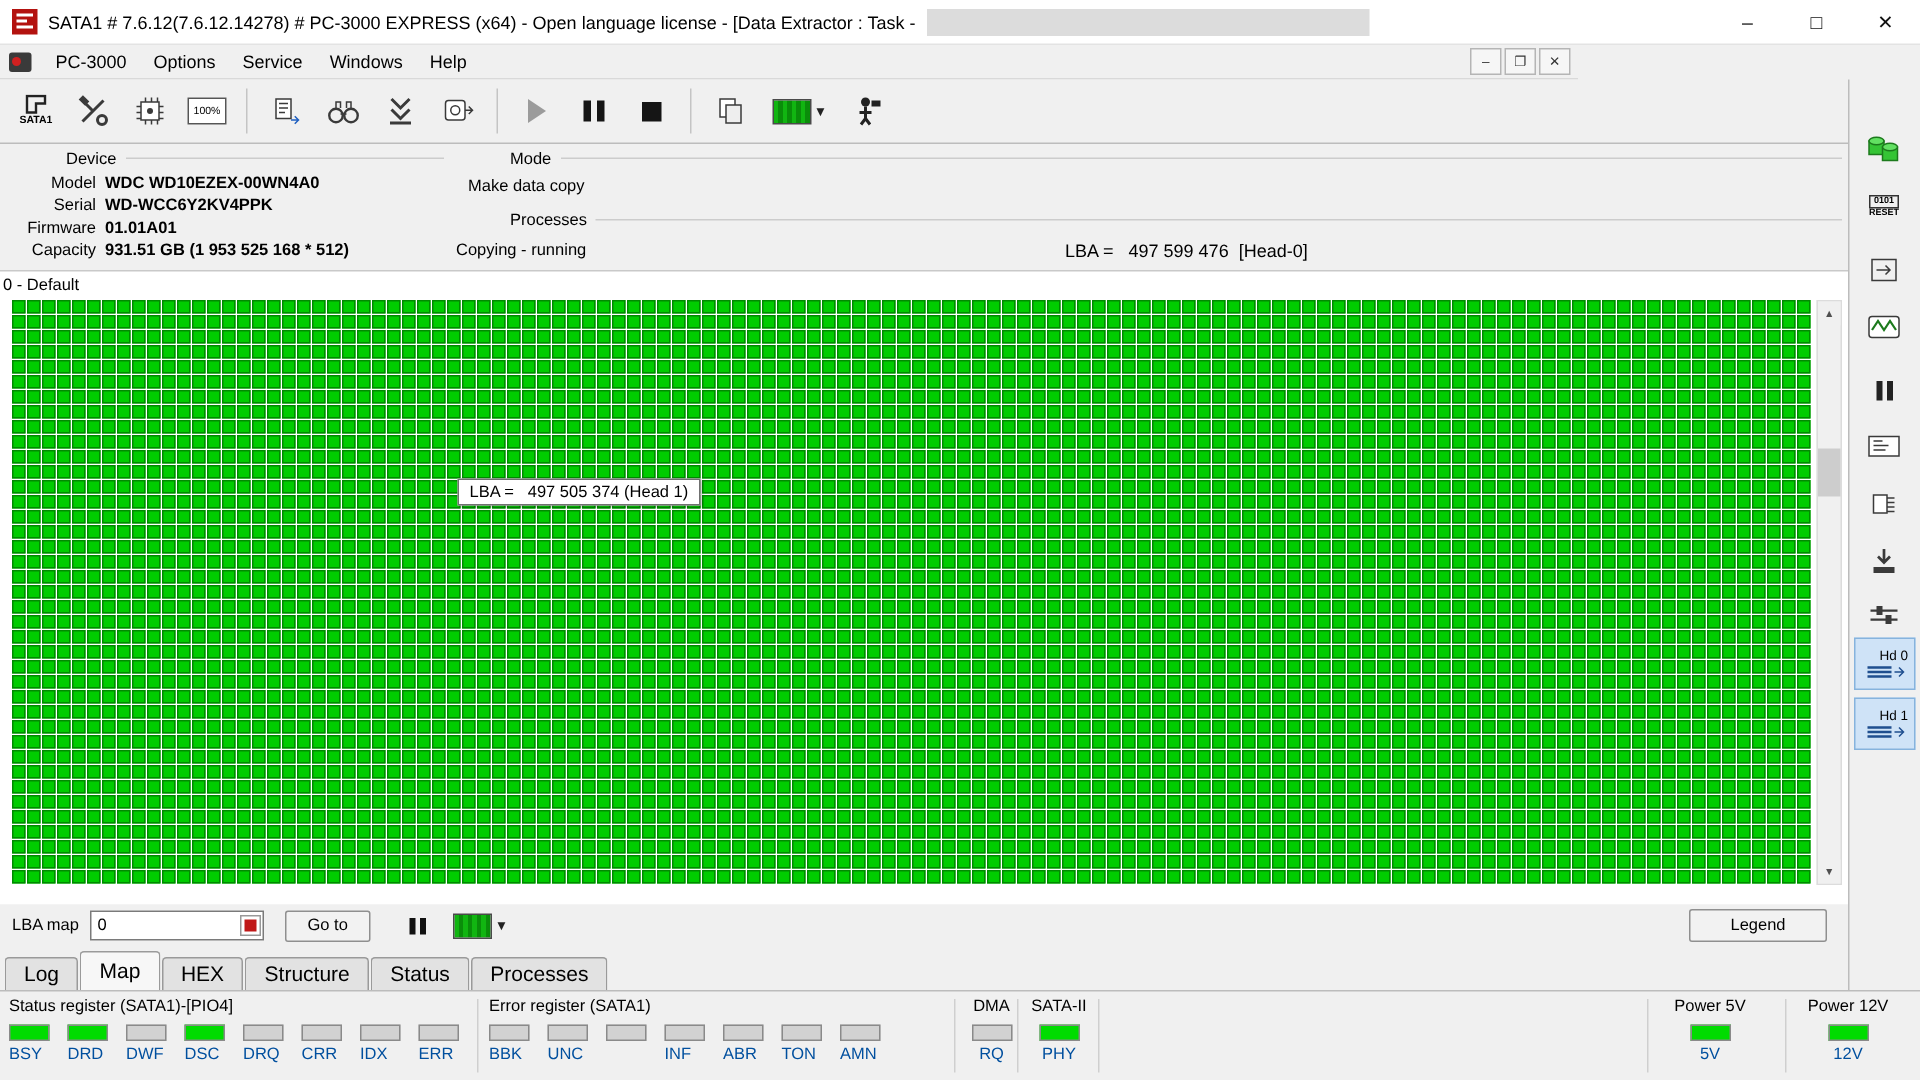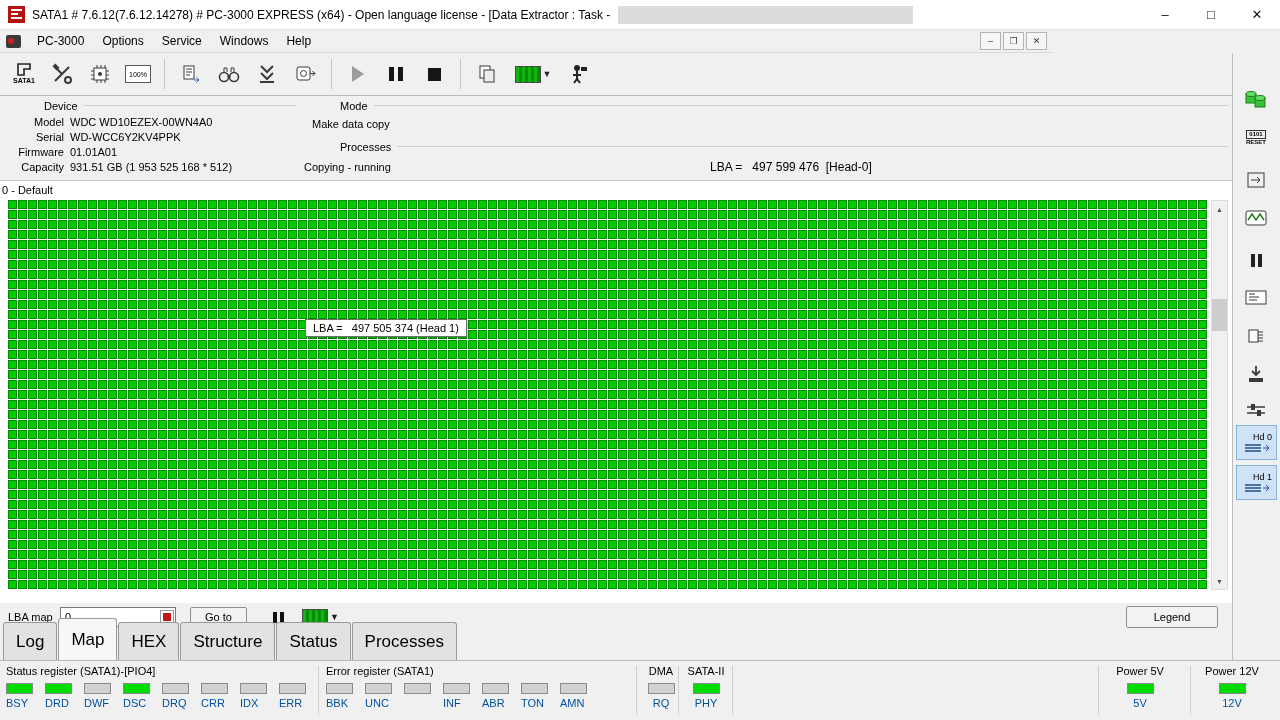--- a/index.html
+++ b/index.html
@@ -48,21 +48,21 @@
 
   
   .info{position:absolute;left:0;top:97px;width:1232px;height:83px;background:#f0f0f0;}
   .grp-h{display:flex;align-items:center;font-size:11px;height:13px;}
   .grp-h span{margin:0 6px 0 4px;white-space:nowrap;padding-left:40px;}
   .grp-h .rule{flex:1;height:1px;background:#cccccc;}
   .device{position:absolute;left:0;top:2px;width:296px;}
   .dev-rows{margin-top:3px;}
   .dev-row{display:flex;font-size:11px;line-height:15px;}
   .dev-label{width:64px;text-align:right;margin-right:6px;flex:0 0 auto;}
-  .dev-val{white-space:nowrap;}
+  .dev-val{white-space:nowrap;font-weight:bold;}
   .modegrp{position:absolute;left:296px;top:2px;right:0;height:80px;}
   .mode-h{position:absolute;top:0;left:0;right:4px;}
   .mode-v{position:absolute;top:19px;left:16px;font-size:11px;}
   .op-h{position:absolute;top:41px;left:0;right:4px;}
   .op-v{position:absolute;top:62px;left:8px;font-size:11px;}
   .lba-status{position:absolute;top:61px;left:414px;font-size:12px;white-space:pre;}
 
   
   .mapzone{position:absolute;left:0;top:180px;width:1232px;height:423px;background:#ffffff;
            border-top:1px solid #c9c9c9;box-sizing:border-box;}
@@ -92,22 +92,22 @@
        font-family:inherit;margin-left:14px;}
   .pause-mini{display:flex;gap:3px;margin-left:26px;}
   .pause-mini i{width:4px;height:11px;background:#111;}
   .imgdd{margin-left:14px;height:22px;border:1px solid transparent;background:transparent;display:flex;align-items:center;padding:0 3px;}
   .legend-btn{margin-left:auto;margin-right:14px;width:92px;height:22px;background:#f2f2f2;
               border:1px solid #8f8f8f;border-radius:2px;font-size:11px;font-family:inherit;}
 
   
   .tabsrow{position:absolute;left:0;top:631px;width:1232px;height:29px;background:#f0f0f0;
            display:flex;align-items:flex-end;padding-left:3px;box-sizing:border-box;}
-  .tab{height:21px;line-height:21px;padding:8px 12px;border:1px solid #9a9a9a;border-bottom:none;background:#e2e2e2;
-       margin-right:1px;font-size:17px;border-radius:3px 3px 0 0;position:relative;top:0;text-align:right;}
+  .tab{height:21px;line-height:21px;padding:0 12px;border:1px solid #9a9a9a;border-bottom:none;background:#e2e2e2;
+       margin-right:1px;font-size:14px;border-radius:3px 3px 0 0;position:relative;top:0;text-align:right;}
   .tab.active{background:#f7f7f7;height:25px;line-height:25px;}
 
   
   .statusbar{position:absolute;left:0;top:660px;width:1280px;height:60px;background:#f0f0f0;
              border-top:1px solid #bcbcbc;box-sizing:border-box;}
   .sb-group{position:absolute;top:4px;}
   .sb-title{font-size:11px;height:14px;white-space:nowrap;}
   .led-row{display:flex;margin-top:4px;}
   .led-col{width:39px;display:flex;flex-direction:column;align-items:flex-start;}
   .led-col.single{width:auto;align-items:center;}

